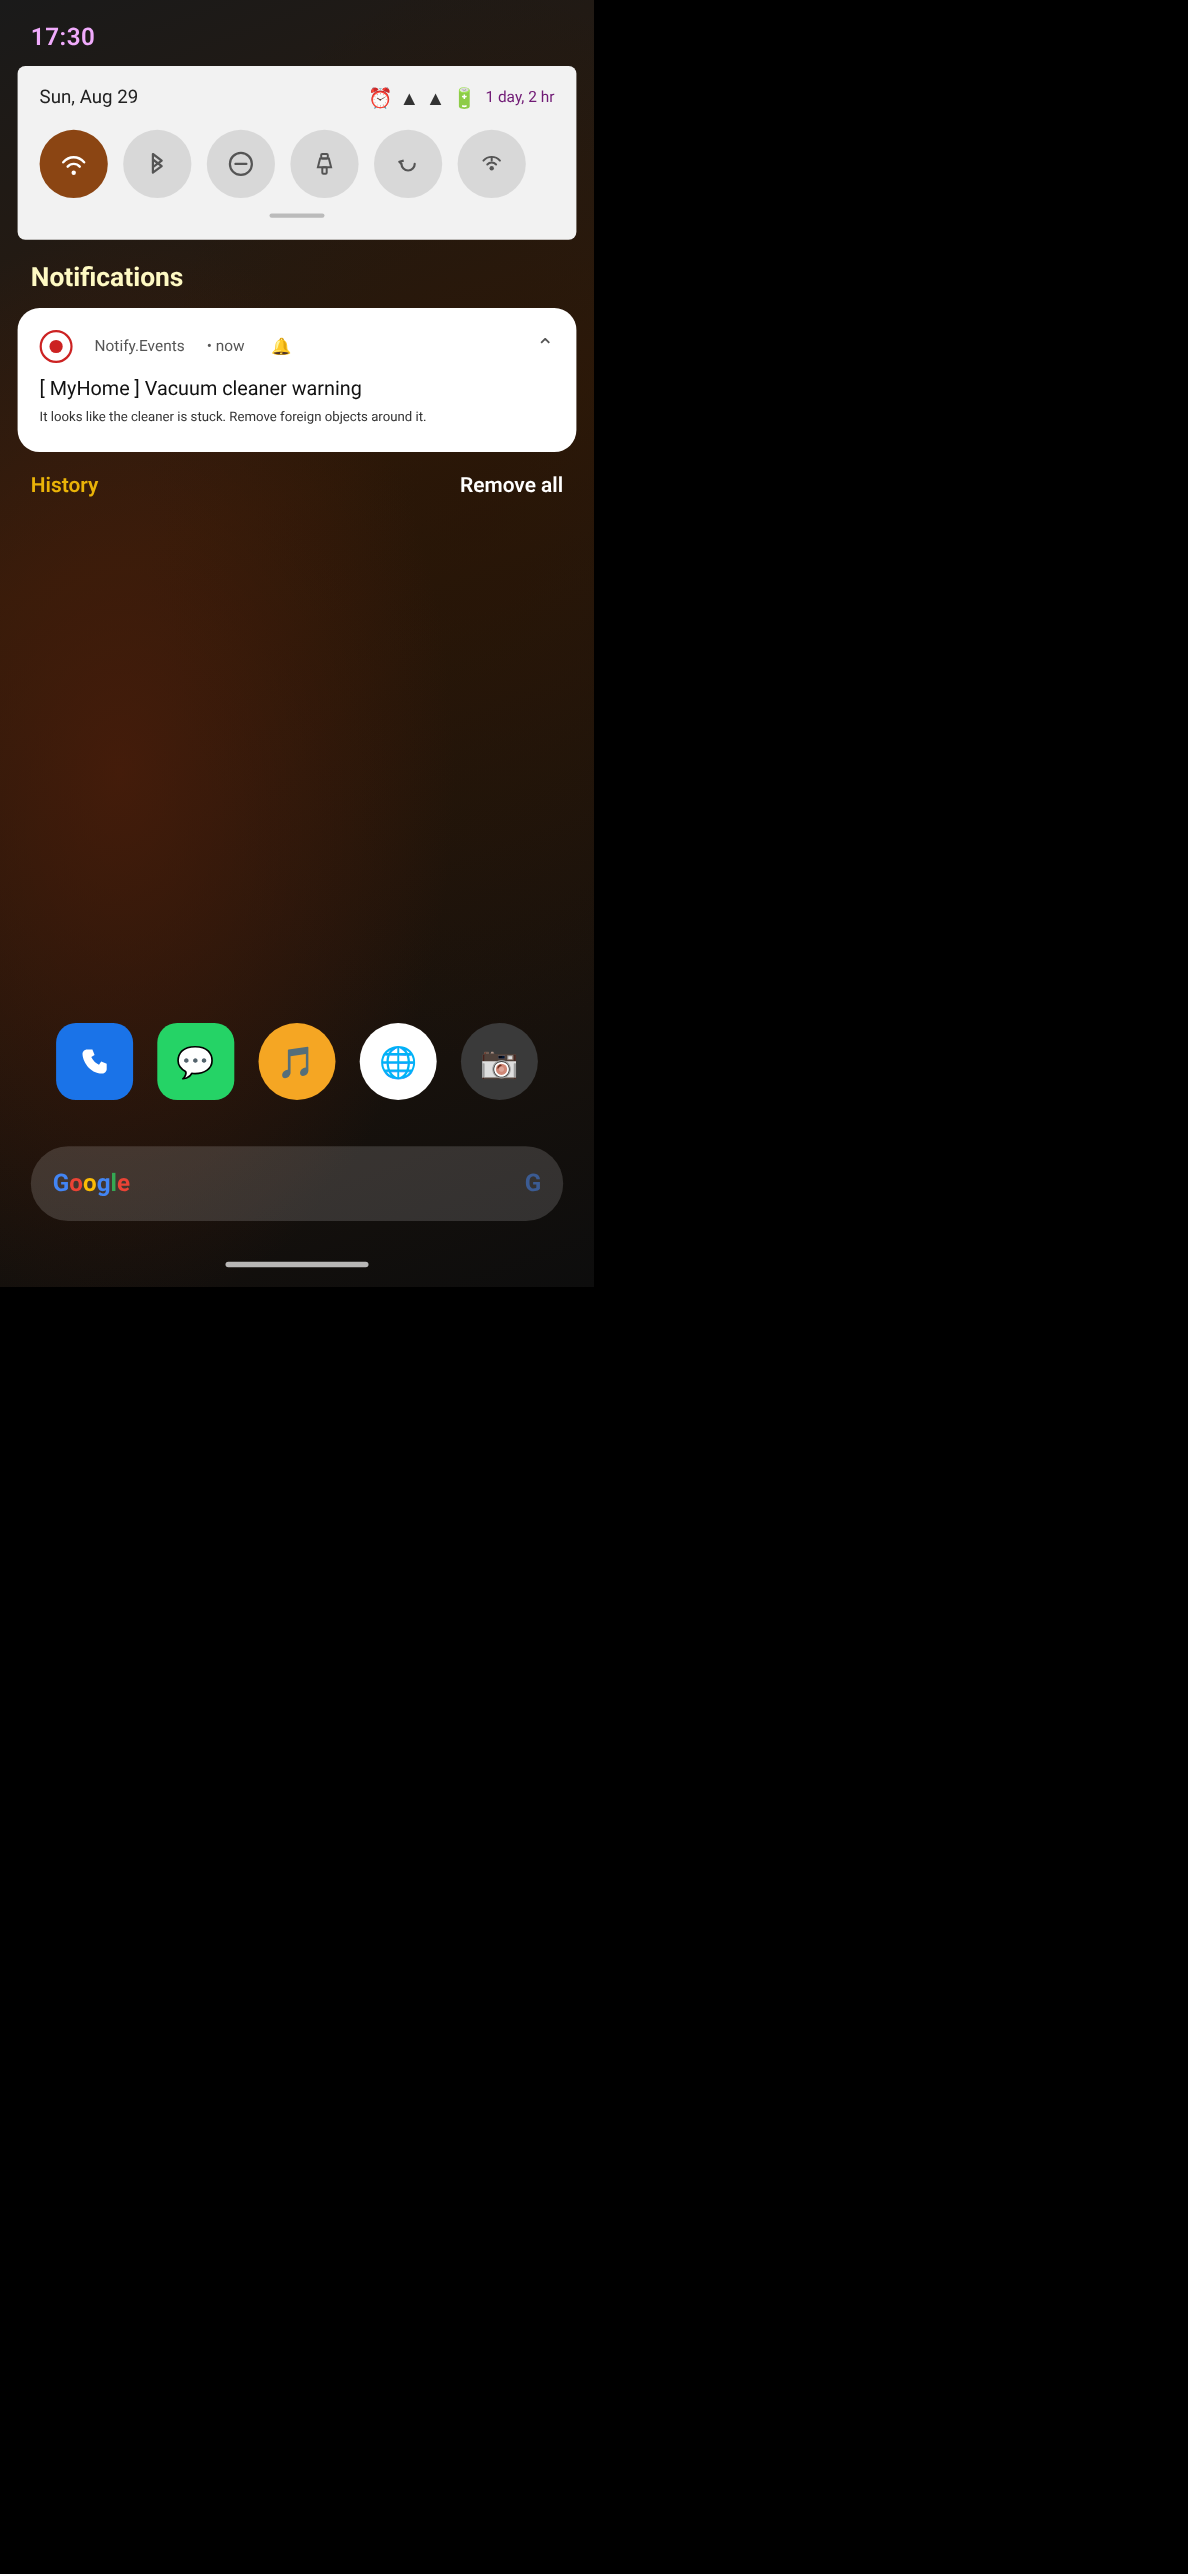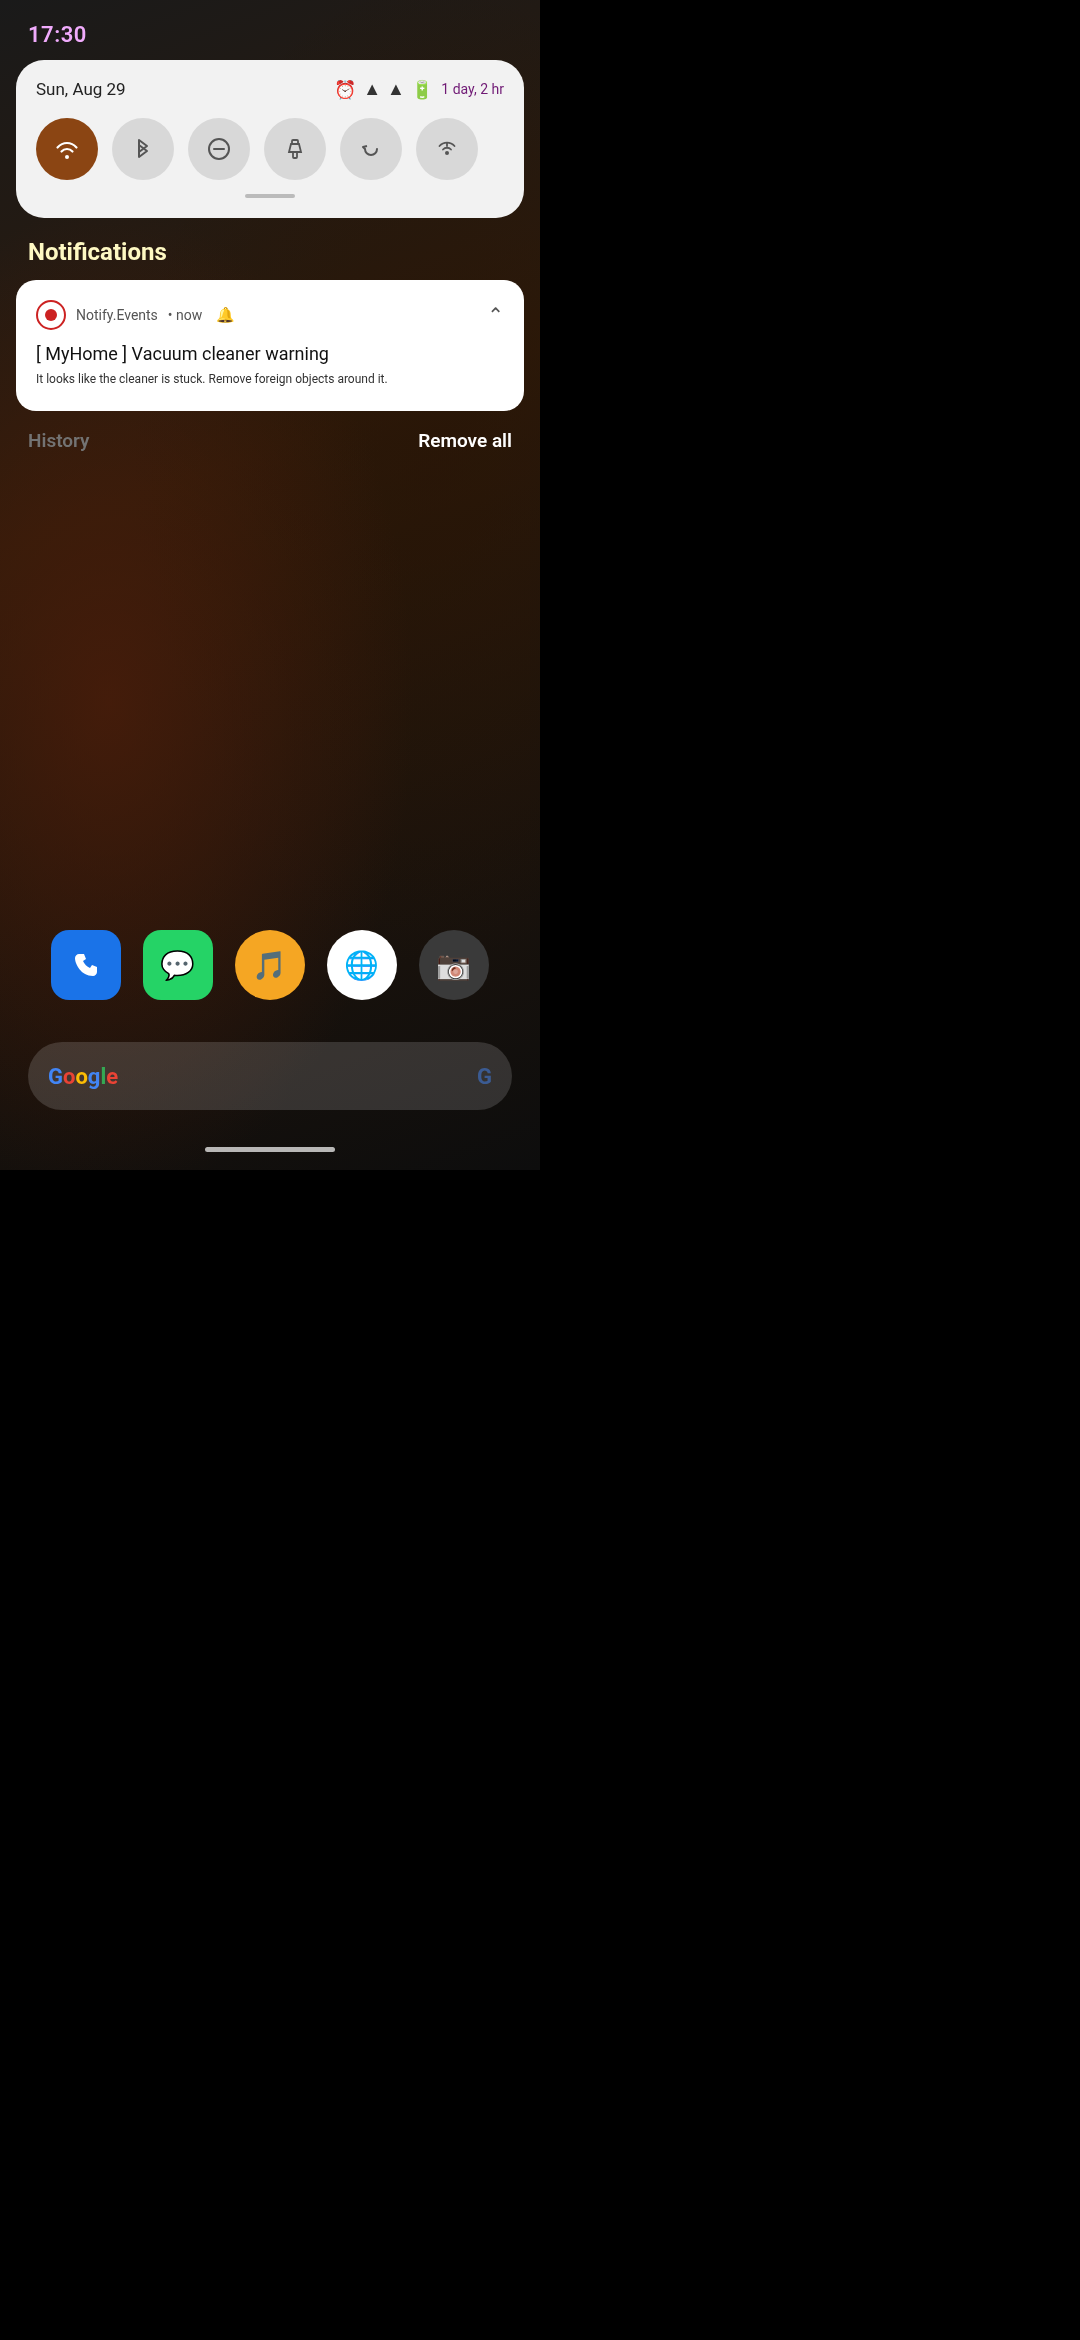--- a/index.html
+++ b/index.html
@@ -40,21 +40,21 @@
       font-size: 22px;
       font-weight: 600;
       letter-spacing: 0.5px;
     }
 
     
     .quick-settings {
       position: relative;
       z-index: 10;
       background: #f2f2f2;
-      border-radius: 28px;
+      border-radius: 7px;
       margin: 0 16px;
       padding: 18px 20px 20px 20px;
     }
 
     .qs-header {
       display: flex;
       justify-content: space-between;
       align-items: center;
       margin-bottom: 18px;
     }
@@ -144,21 +144,21 @@
     .notif-header {
       display: flex;
       align-items: center;
       justify-content: space-between;
       margin-bottom: 12px;
     }
 
     .notif-app-info {
       display: flex;
       align-items: center;
-      gap: 10px;
+      gap: 20px;
     }
 
     .notif-icon {
       width: 30px;
       height: 30px;
       border-radius: 50%;
       border: 2.5px solid #cc2222;
       display: flex;
       align-items: center;
       justify-content: center;
@@ -214,21 +214,21 @@
     .notification-actions {
       position: relative;
       z-index: 10;
       display: flex;
       justify-content: space-between;
       align-items: center;
       padding: 18px 28px 10px 28px;
     }
 
     .history-btn {
-      color: #737373;
+      color: #eab308;
       font-size: 19px;
       font-weight: 600;
       cursor: pointer;
     }
 
     .clear-all-btn {
       color: #fff;
       font-size: 19px;
       font-weight: 600;
       cursor: pointer;

